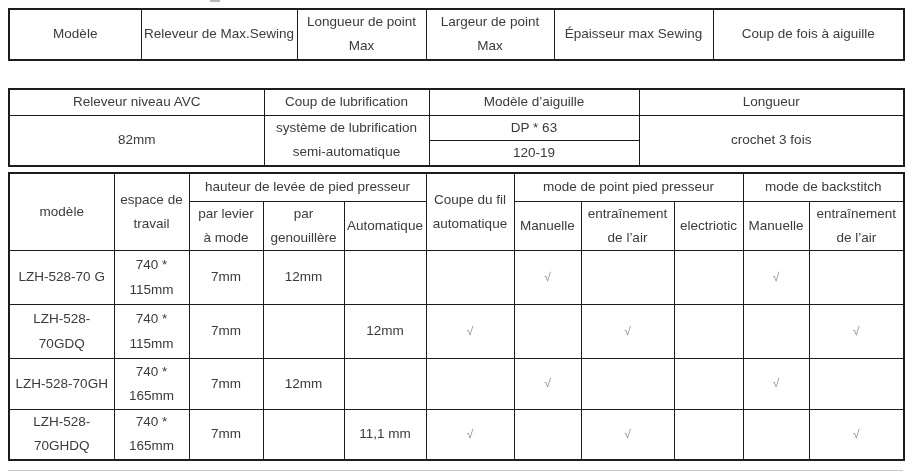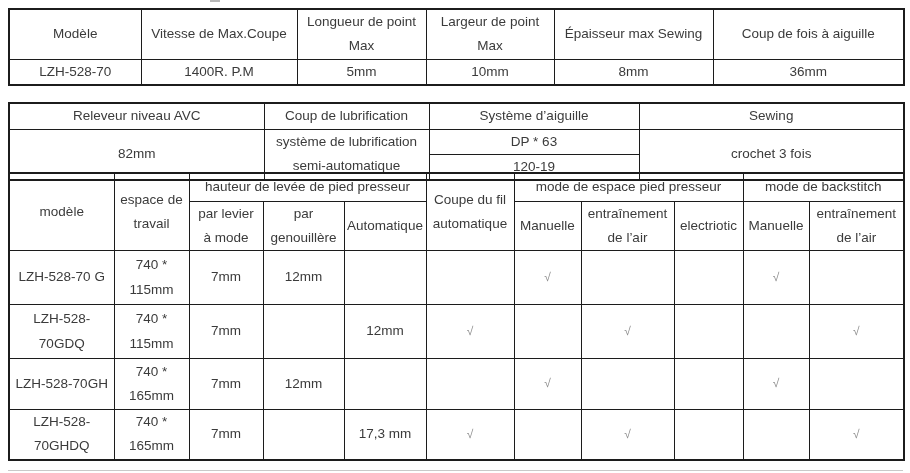--- a/index.html
+++ b/index.html
@@ -38,21 +38,21 @@
     overflow:hidden;
     color:var(--text);
   }
   td.chk{
     color:var(--check);
     font-size:12px;
   }
   #tableA{top:8px;}
   #tableA tr.h{height:47px;}
   #tableA tr.v{height:25px;}
-  #tableB{top:102px;}
+  #tableB{top:88px;}
   #tableB tr.h{height:26px;}
   #tableB tr.s{height:25px;}
   #tableC{top:172px;}
   #tableC tr.h1{height:28px;}
   #tableC tr.h2{height:45px;}
   #tableC tr.r1{height:54px;}
   #tableC tr.r2{height:54px;}
   #tableC tr.r3{height:51px;}
   #tableC tr.r4{height:50px;}
   .top-artifact{
@@ -76,52 +76,44 @@
       <col style="width:132px">
         <col style="width:156px">
         <col style="width:129px">
       <col style="width:128px">
         <col style="width:159px">
         <col style="width:191px">
     </colgroup>
     <tbody>
         <tr class="h">
       <th>Modèle</th>
-      <th>Vitesse de Max.Coupe</th>
+      <th>Releveur de Max.Sewing</th>
       <th>Longueur de point
 Max</th>
       <th>Largeur de point
 Max</th>
       <th>Épaisseur max Sewing</th>
       <th>Coup de fois à aiguille</th>
-    </tr>
-    <tr class="v">
-      <td>LZH-528-70</td>
-      <td>1400R. P.M</td>
-      <td>5mm</td>
-      <td>10mm</td>
-      <td>8mm</td>
-      <td>36mm</td>
     </tr>
   </tbody>
     </table>
 
   <table id="tableB">
     <colgroup>
       <col style="width:255px">
         <col style="width:165px">
         <col style="width:210px">
         <col style="width:265px">
     </colgroup>
     <tbody>
         <tr class="h">
       <th>Releveur niveau AVC</th>
       <th>Coup de lubrification</th>
-      <th>Système d’aiguille</th>
-      <th>Sewing</th>
+      <th>Modèle d’aiguille</th>
+      <th>Longueur</th>
     </tr>
     <tr class="s">
       <td rowspan="2">82mm</td>
       <td rowspan="2">système de lubrification
 semi-automatique</td>
       <td>DP * 63</td>
       <td rowspan="2">crochet 3 fois</td>
     </tr>
     <tr class="s">
       <td>120-19</td>
@@ -144,21 +136,21 @@
         <col style="width:95px">
     </colgroup>
     <tbody>
         <tr class="h1">
       <th rowspan="2">modèle</th>
       <th rowspan="2">espace de
 travail</th>
       <th colspan="3">hauteur de levée de pied presseur</th>
       <th rowspan="2">Coupe du fil
 automatique</th>
-      <th colspan="3">mode de espace pied presseur</th>
+      <th colspan="3">mode de point pied presseur</th>
       <th colspan="2">mode de backstitch</th>
     </tr>
     <tr class="h2">
       <th>par levier
 à mode</th>
       <th>par
 genouillère</th>
       <th>Automatique</th>
       <th>Manuelle</th>
       <th>entraînement
@@ -212,21 +204,21 @@
       <td class="chk">√</td>
       <td class="chk"></td>
     </tr>
     <tr class="r4">
       <td>LZH-528-
 70GHDQ</td>
       <td>740 *
 165mm</td>
       <td>7mm</td>
       <td></td>
-      <td>17,3 mm</td>
+      <td>11,1 mm</td>
       <td class="chk">√</td>
       <td class="chk"></td>
       <td class="chk">√</td>
       <td class="chk"></td>
       <td class="chk"></td>
       <td class="chk">√</td>
     </tr>
   </tbody>
     </table>
 

